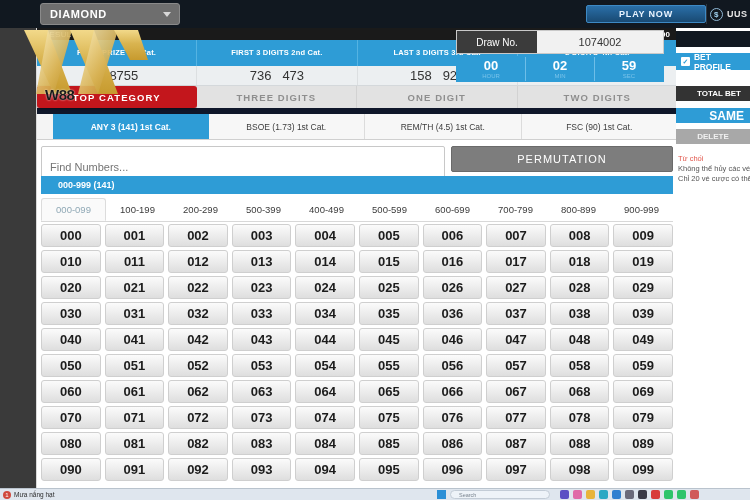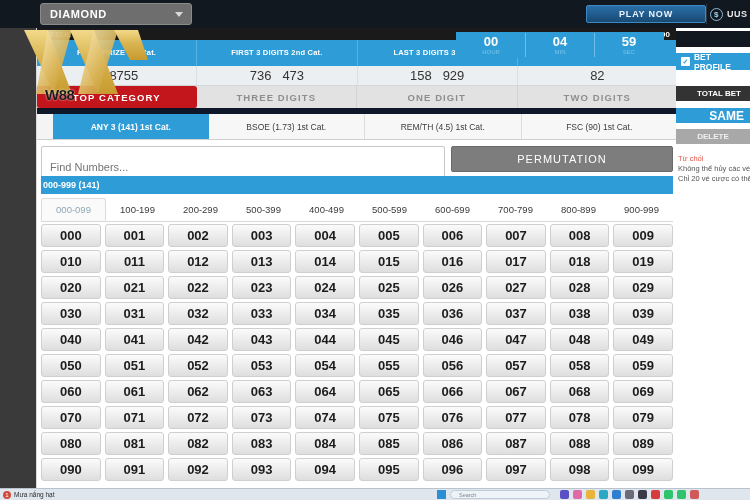--- a/index.html
+++ b/index.html
@@ -19,21 +19,21 @@
     position:absolute; left:0; top:28px; width:36px; height:460px;
     background:#3a3a3a;
   }
 
   
   .topbar {
     position:absolute; left:0; top:0; width:750px; height:28px;
     background:#111820;
   }
   .diamond-select {
-    position:absolute; left:40px; top:3px; width:152px; height:22px;
+    position:absolute; left:40px; top:3px; width:140px; height:22px;
     background:#6e6e6e; border:1px solid #8a8a8a; border-radius:3px;
     color:#fff; font-size:11px; font-weight:bold; letter-spacing:.6px;
     display:flex; align-items:center; padding-left:9px;
   }
   .diamond-select .chev {
     position:absolute; right:8px; top:8px; width:0;height:0;
     border-left:4px solid transparent;border-right:4px solid transparent;
     border-top:5px solid #d8d8d8;
   }
   .play-now {
@@ -139,21 +139,21 @@
     width:222px; height:26px; background:#7d7d7d;
     border:1px solid #6a6a6a; border-radius:2px;
     color:#ffffff; font-size:11px; letter-spacing:1px;
     display:flex;align-items:center;justify-content:center;
   }
 
   
   .range-bar {
     position:absolute; left:4px; top:148px; width:632px; height:18px;
     background:#2e9cd6; color:#ffffff; font-size:9px; font-weight:bold;
-    display:flex; align-items:center; padding-left:2px;
+    display:flex; align-items:center; padding-left:17px;
   }
 
   
   .decade-tabs {
     position:absolute; left:4px; top:170px; width:632px; height:24px;
     display:flex; border-bottom:1px solid #d8d8d8;
   }
   .decade-tab {
     flex:1; display:flex;align-items:center;justify-content:center;
     font-size:9.5px; color:#3a3a3a;
@@ -462,27 +462,31 @@
     <div class="sb-same">SAME</div>
     <div class="sb-delete">DELETE</div>
     <div class="sb-notice">
       <div class="t1">Từ chối</div>
       <div class="t2">Không thể hủy các vé</div>
       <div class="t2">Chỉ 20 vé cược có thể</div>
     </div>
   </div>
 
   <div class="drawbox">
+    <div class="drawbox-top">
+      <div class="drawbox-label">Draw No.</div>
+      <div class="drawbox-val">1074002</div>
+    </div>
     <div class="drawbox-timer">
       <div class="timer-seg">
         <span class="num">00</span>
         <span class="lbl">HOUR</span>
       </div>
       <div class="timer-seg">
-        <span class="num">04</span>
+        <span class="num">02</span>
         <span class="lbl">MIN</span>
       </div>
       <div class="timer-seg">
         <span class="num">59</span>
         <span class="lbl">SEC</span>
       </div>
     </div>
   </div>
 
   <svg class="logo-wm" viewBox="0 0 140 78">

